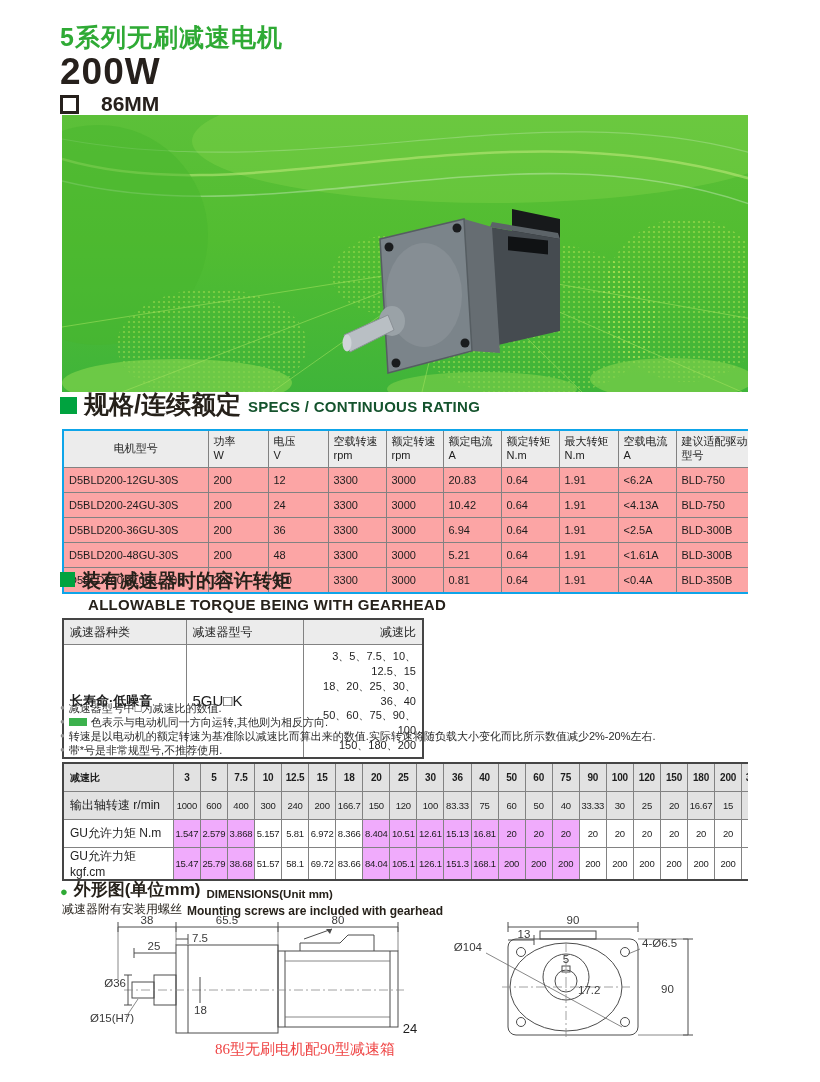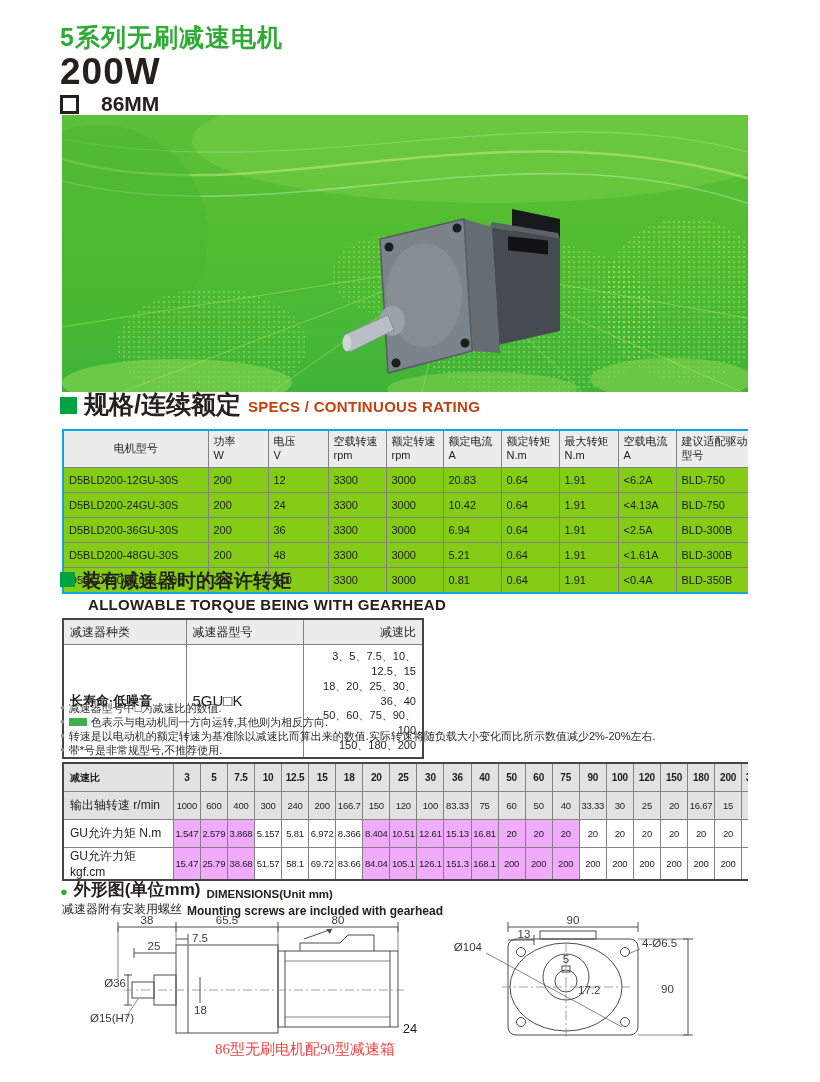--- a/index.html
+++ b/index.html
@@ -14,34 +14,34 @@
   .frame-square{width:13px;height:13px;border:3px solid #26201c;display:inline-block;}
 
   
   .banner{position:absolute;left:62px;top:115px;width:696px;height:277px;}
 
   
   .sec{position:absolute;display:flex;align-items:flex-end;gap:7px;}
   .green-sq{width:17px;height:17px;background:#00a33f;margin-bottom:3px;}
   .sec-cn{font-size:25px;font-weight:bold;color:#26211a;line-height:1;}
   .sec-cn.small{font-size:19px;}
-  .sec-en{font-size:15px;font-weight:bold;color:#c2410c;margin-bottom:2px;letter-spacing:.3px;}
+  .sec-en{font-size:15px;font-weight:bold;color:#14532d;margin-bottom:2px;letter-spacing:.3px;}
   .sec1{left:60px;top:392px;}
   .sec2{left:60px;top:571px;}
   .sec2-en{position:absolute;left:88px;top:596px;font-size:15px;font-weight:bold;color:#26211a;letter-spacing:.3px;}
 
   
   table{border-collapse:collapse;table-layout:fixed;}
   td,th{border:1px solid #828282;overflow:hidden;}
 
   
   .specs-table{position:absolute;left:62px;top:429px;width:708px;font-size:11px;border:2px solid #0ea5e9;}
   .specs-table th{background:#ececec;font-weight:normal;text-align:left;padding:3px 5px;height:30px;vertical-align:middle;line-height:1.25;}
   .specs-table th.center{text-align:center;}
-  .specs-table td{padding:2px 5px;height:20px;background:#84cc16;vertical-align:middle;}
+  .specs-table td{padding:2px 5px;height:20px;background:#fca5a5;vertical-align:middle;}
 
   
   .gear-table{position:absolute;left:62px;top:618px;width:360px;font-size:12px;border:2px solid #454545;}
   .gear-table th{background:#ececec;font-weight:normal;text-align:left;padding:3px 6px;height:18px;vertical-align:middle;}
   .gear-table th.right,.gear-table td.right{text-align:right;}
   .gear-table td{padding:4px 6px;vertical-align:middle;background:#fff;height:54px;}
   .gear-type{font-weight:bold;font-size:13px;}
   .gear-model{font-size:15px;}
   .gear-ratios{white-space:pre-line;font-size:11px;line-height:1.35;text-align:right;}
 

